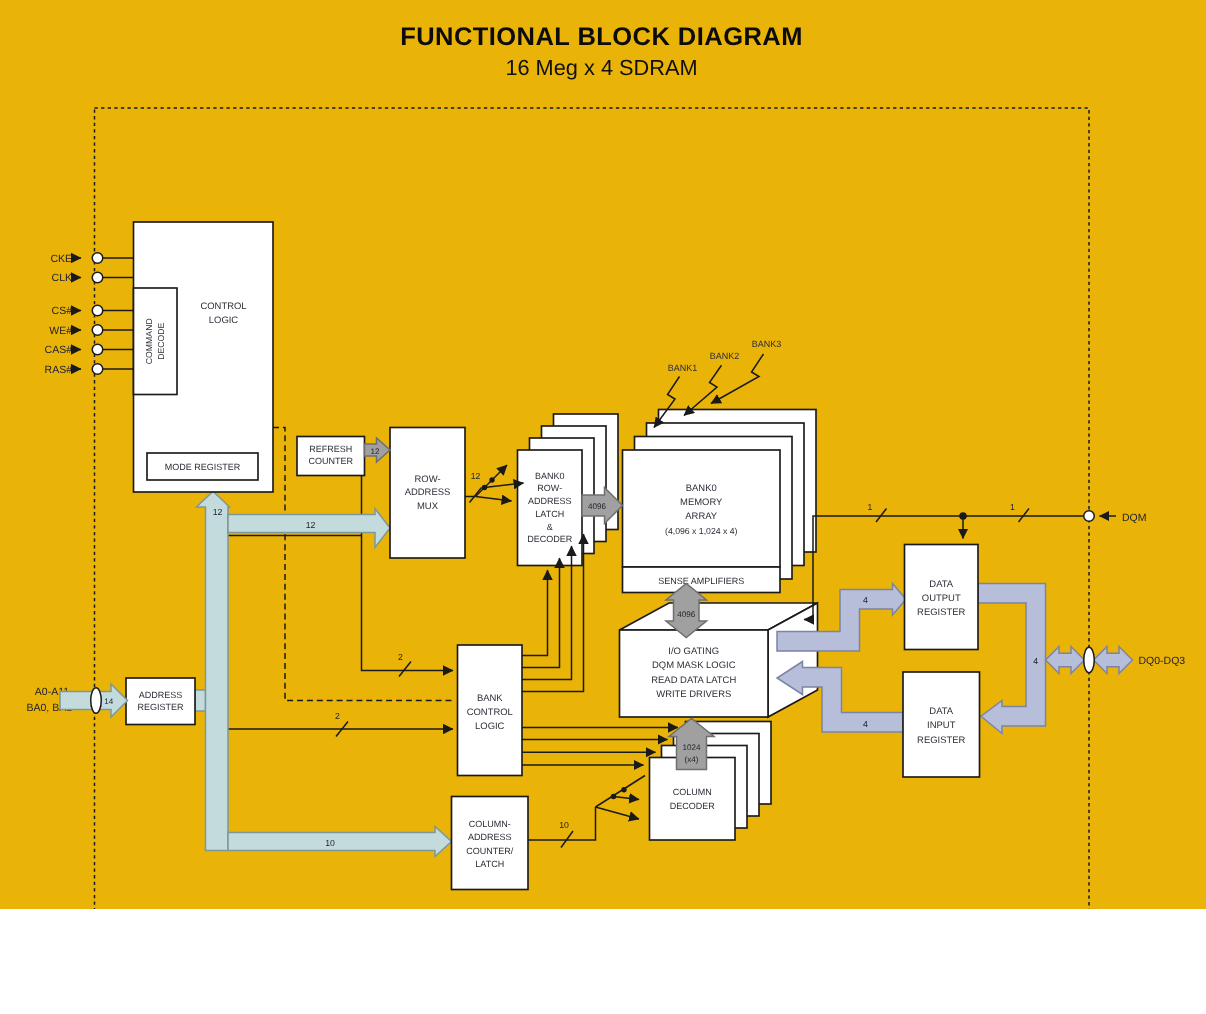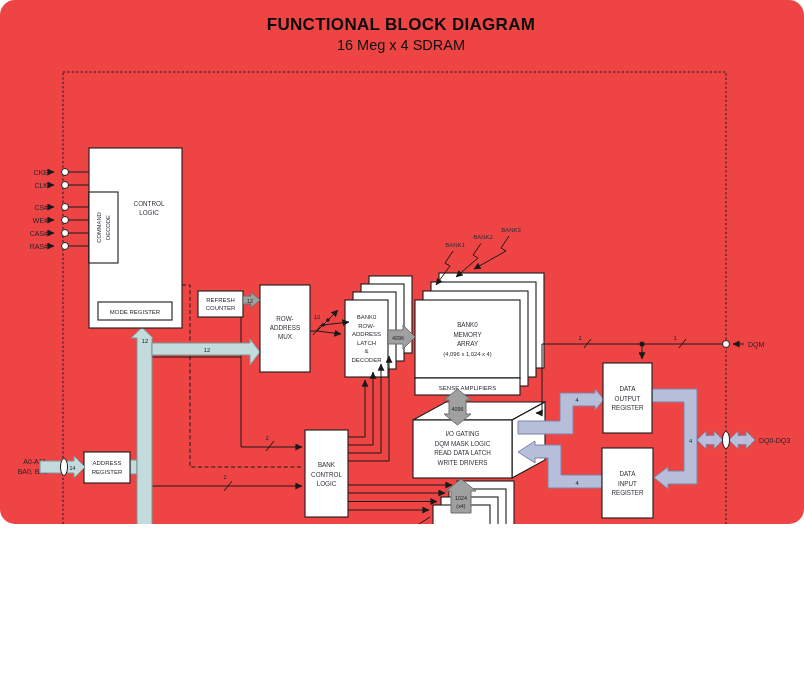--- a/index.html
+++ b/index.html
@@ -1,16 +1,16 @@
 <!DOCTYPE html>
 <html style="--teal: #c3dbdc; --purple: #b7bed9; --gray: #a0a0a0;"><head>
 <meta charset="utf-8">
 <style>
   html,body{margin:0;padding:0;background:#fff;}
-  #stage{position:relative;width:804px;height:524px;background:#ef4444;overflow:hidden;border-radius:15px;}
+  #stage{position:relative;width:804px;height:606px;background:#eab308;overflow:hidden;}
   svg{display:block;}
   text{font-family:"Liberation Sans","DejaVu Sans",sans-serif;fill:#2d2d38;font-size:6.3px;}
   .title{font-size:17px;font-weight:bold;fill:#0c0c0c;letter-spacing:.3px;}
   .sub{font-size:14.5px;fill:#101010;}
   .lbl{font-size:7px;fill:#23232e;}
   .w{font-size:5.8px;fill:#23232e;}
   .w2{font-size:5.4px;fill:#23232e;}
   .s6{font-size:6px;}
   .s58{font-size:5.8px;}
   .b{stroke:#1a1a1a;fill:#ffffff;stroke-width:1.1;}

